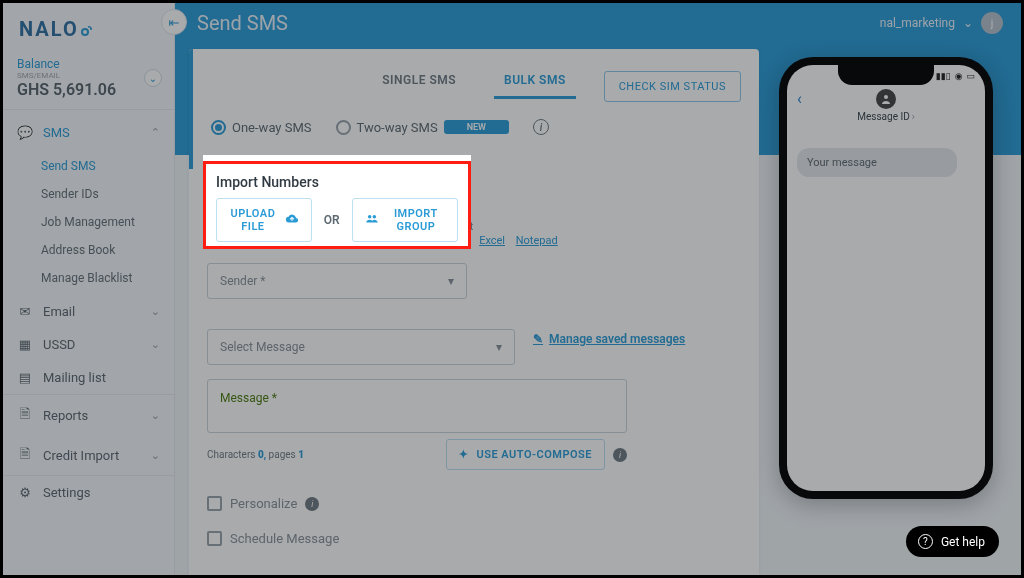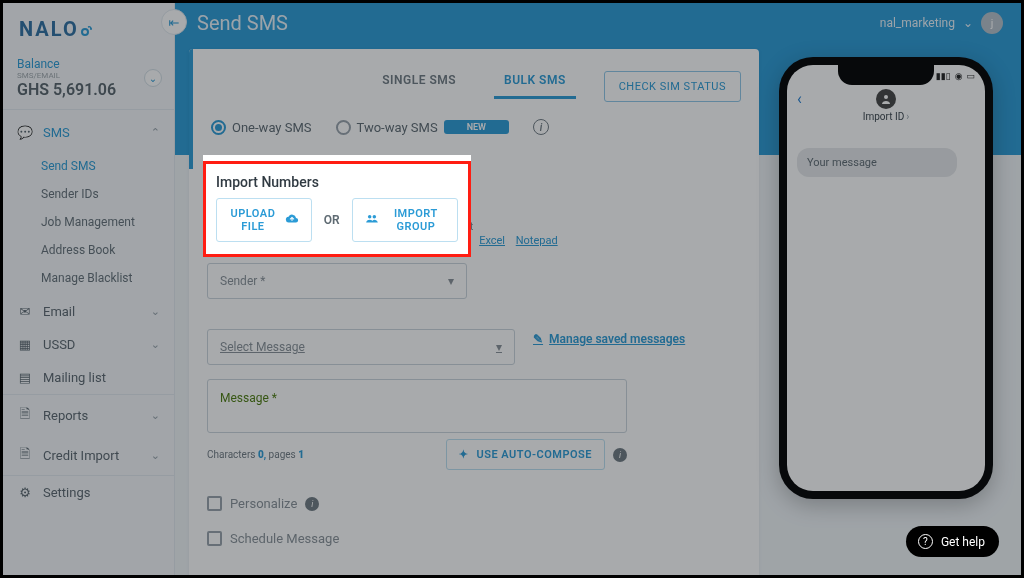--- a/index.html
+++ b/index.html
@@ -45,33 +45,33 @@
   .check-sim{ position:absolute; right:18px; top:22px; border:1px solid #8fc7e7; color:#2b9bd6; background:#fff; font-size:11px; letter-spacing:.5px; padding:8px 14px; border-radius:3px;}
 
   .radio-row{ display:flex; align-items:center; gap:24px; margin:24px 0 6px 4px; font-size:13px; color:#5e6a72;}
   .radio-row .r{ display:flex; align-items:center; gap:6px;}
   .radio-row .dot{ width:15px; height:15px; border-radius:50%; border:2px solid #2b9bd6; display:inline-flex; align-items:center; justify-content:center;}
   .radio-row .dot.empty{ border-color:#98a2ab;}
   .radio-row .dot.fill::after{content:''; width:7px; height:7px; border-radius:50%; background:#2b9bd6;}
   .badge-new{ background:#2b9bd6; color:#fff; font-size:9px; padding:2px 23px; border-radius:3px; font-weight:600;}
   .info-c{ width:16px; height:16px; border:1px solid #6f7a82; border-radius:50%; display:inline-flex; align-items:center; justify-content:center; font-size:10px; color:#6f7a82; font-style:italic; font-weight:600;}
 
-  .import-box{ border:3px solid #ff1d12; padding:10px 10px 12px; margin-top:6px; }
+  .import-box{ border:3px solid #ff1d12; padding:10px 10px 4px; margin-top:6px; }
   .import-title{ font-size:14px; color:#303a42; font-weight:500; margin-bottom:8px;}
   .import-row{ display:flex; align-items:center; gap:12px;}
   .btn-outline{ border:1px solid #bcdff1; color:#2b9bd6; font-size:11px; font-weight:600; letter-spacing:.5px; padding:8px 12px; border-radius:3px; display:inline-flex; align-items:center; gap:8px; background:#fff;}
   .or{ color:#5e6a72; font-size:12px; font-weight:600;}
 
   .accepted{ font-size:10px; color:#7a858d; margin:8px 0 2px;}
   .accepted b{ color:#5e6a72; font-weight:600;}
   .sample-line{ font-size:11px; color:#3a444c; font-weight:600; }
   .sample-line a{ color:#2b9bd6; text-decoration:underline; margin-left:8px; font-weight:400;}
 
   .select{ width:260px; margin-top:16px; border:1px solid #cbd5dc; border-radius:3px; padding:10px 12px; font-size:12px; color:#889198; display:flex; justify-content:space-between; align-items:center;}
-  .select.wide{ width:308px;text-decoration:underline;}
+  .select.wide{ width:308px;}
   .msg-row{ display:flex; align-items:center; gap:18px; margin-top:14px;}
   .msg-link{ color:#2b9bd6; font-size:12px; font-weight:600; text-decoration:underline; display:flex; align-items:center; gap:6px;}
   .textarea{ width:420px; height:54px; border:1px solid #cbd5dc; border-radius:3px; padding:11px 12px; font-size:12px; color:#4d7c0f; margin-top:14px;}
   .char-line{ display:flex; align-items:center; justify-content:space-between; width:420px; margin-top:6px;}
   .char-line .txt{ font-size:10px; color:#2b9bd6; font-weight:600;}
   .char-line .txt span{ color:#6f7a82; font-weight:400;}
   .auto-group{ display:flex; align-items:center; gap:8px;}
   .info-dot{ width:14px; height:14px; border-radius:50%; background:#6f7a82; color:#fff; font-size:9px; display:flex; align-items:center; justify-content:center; font-style:italic;}
 
   .chk-row{ display:flex; align-items:flex-end; gap:8px; margin-top:26px; color:#889198; font-size:13px;}
@@ -279,21 +279,21 @@
       <span>▭</span>
     </div>
     <div class="ph-head">
       <span class="ph-back">‹</span>
       <div class="ph-avatar">
         <svg width="12" height="12" viewBox="0 0 24 24">
             <circle cx="12" cy="8" r="4"></circle>
             <path d="M4 22c0-4 4-6 8-6s8 2 8 6"></path>
           </svg>
       </div>
-      <div class="ph-name"><span>Import ID</span><span class="gt">›</span></div>
+      <div class="ph-name"><span>Message ID</span><span class="gt">›</span></div>
     </div>
     <div class="bubble">Your message</div>
   </div>
 </div>
 
 <div class="dim"></div>
 
 <div class="import-highlight" style="left:200px; top:152px; width:268px;">
   <div class="import-box">
     <div class="import-title">Import Numbers</div>

